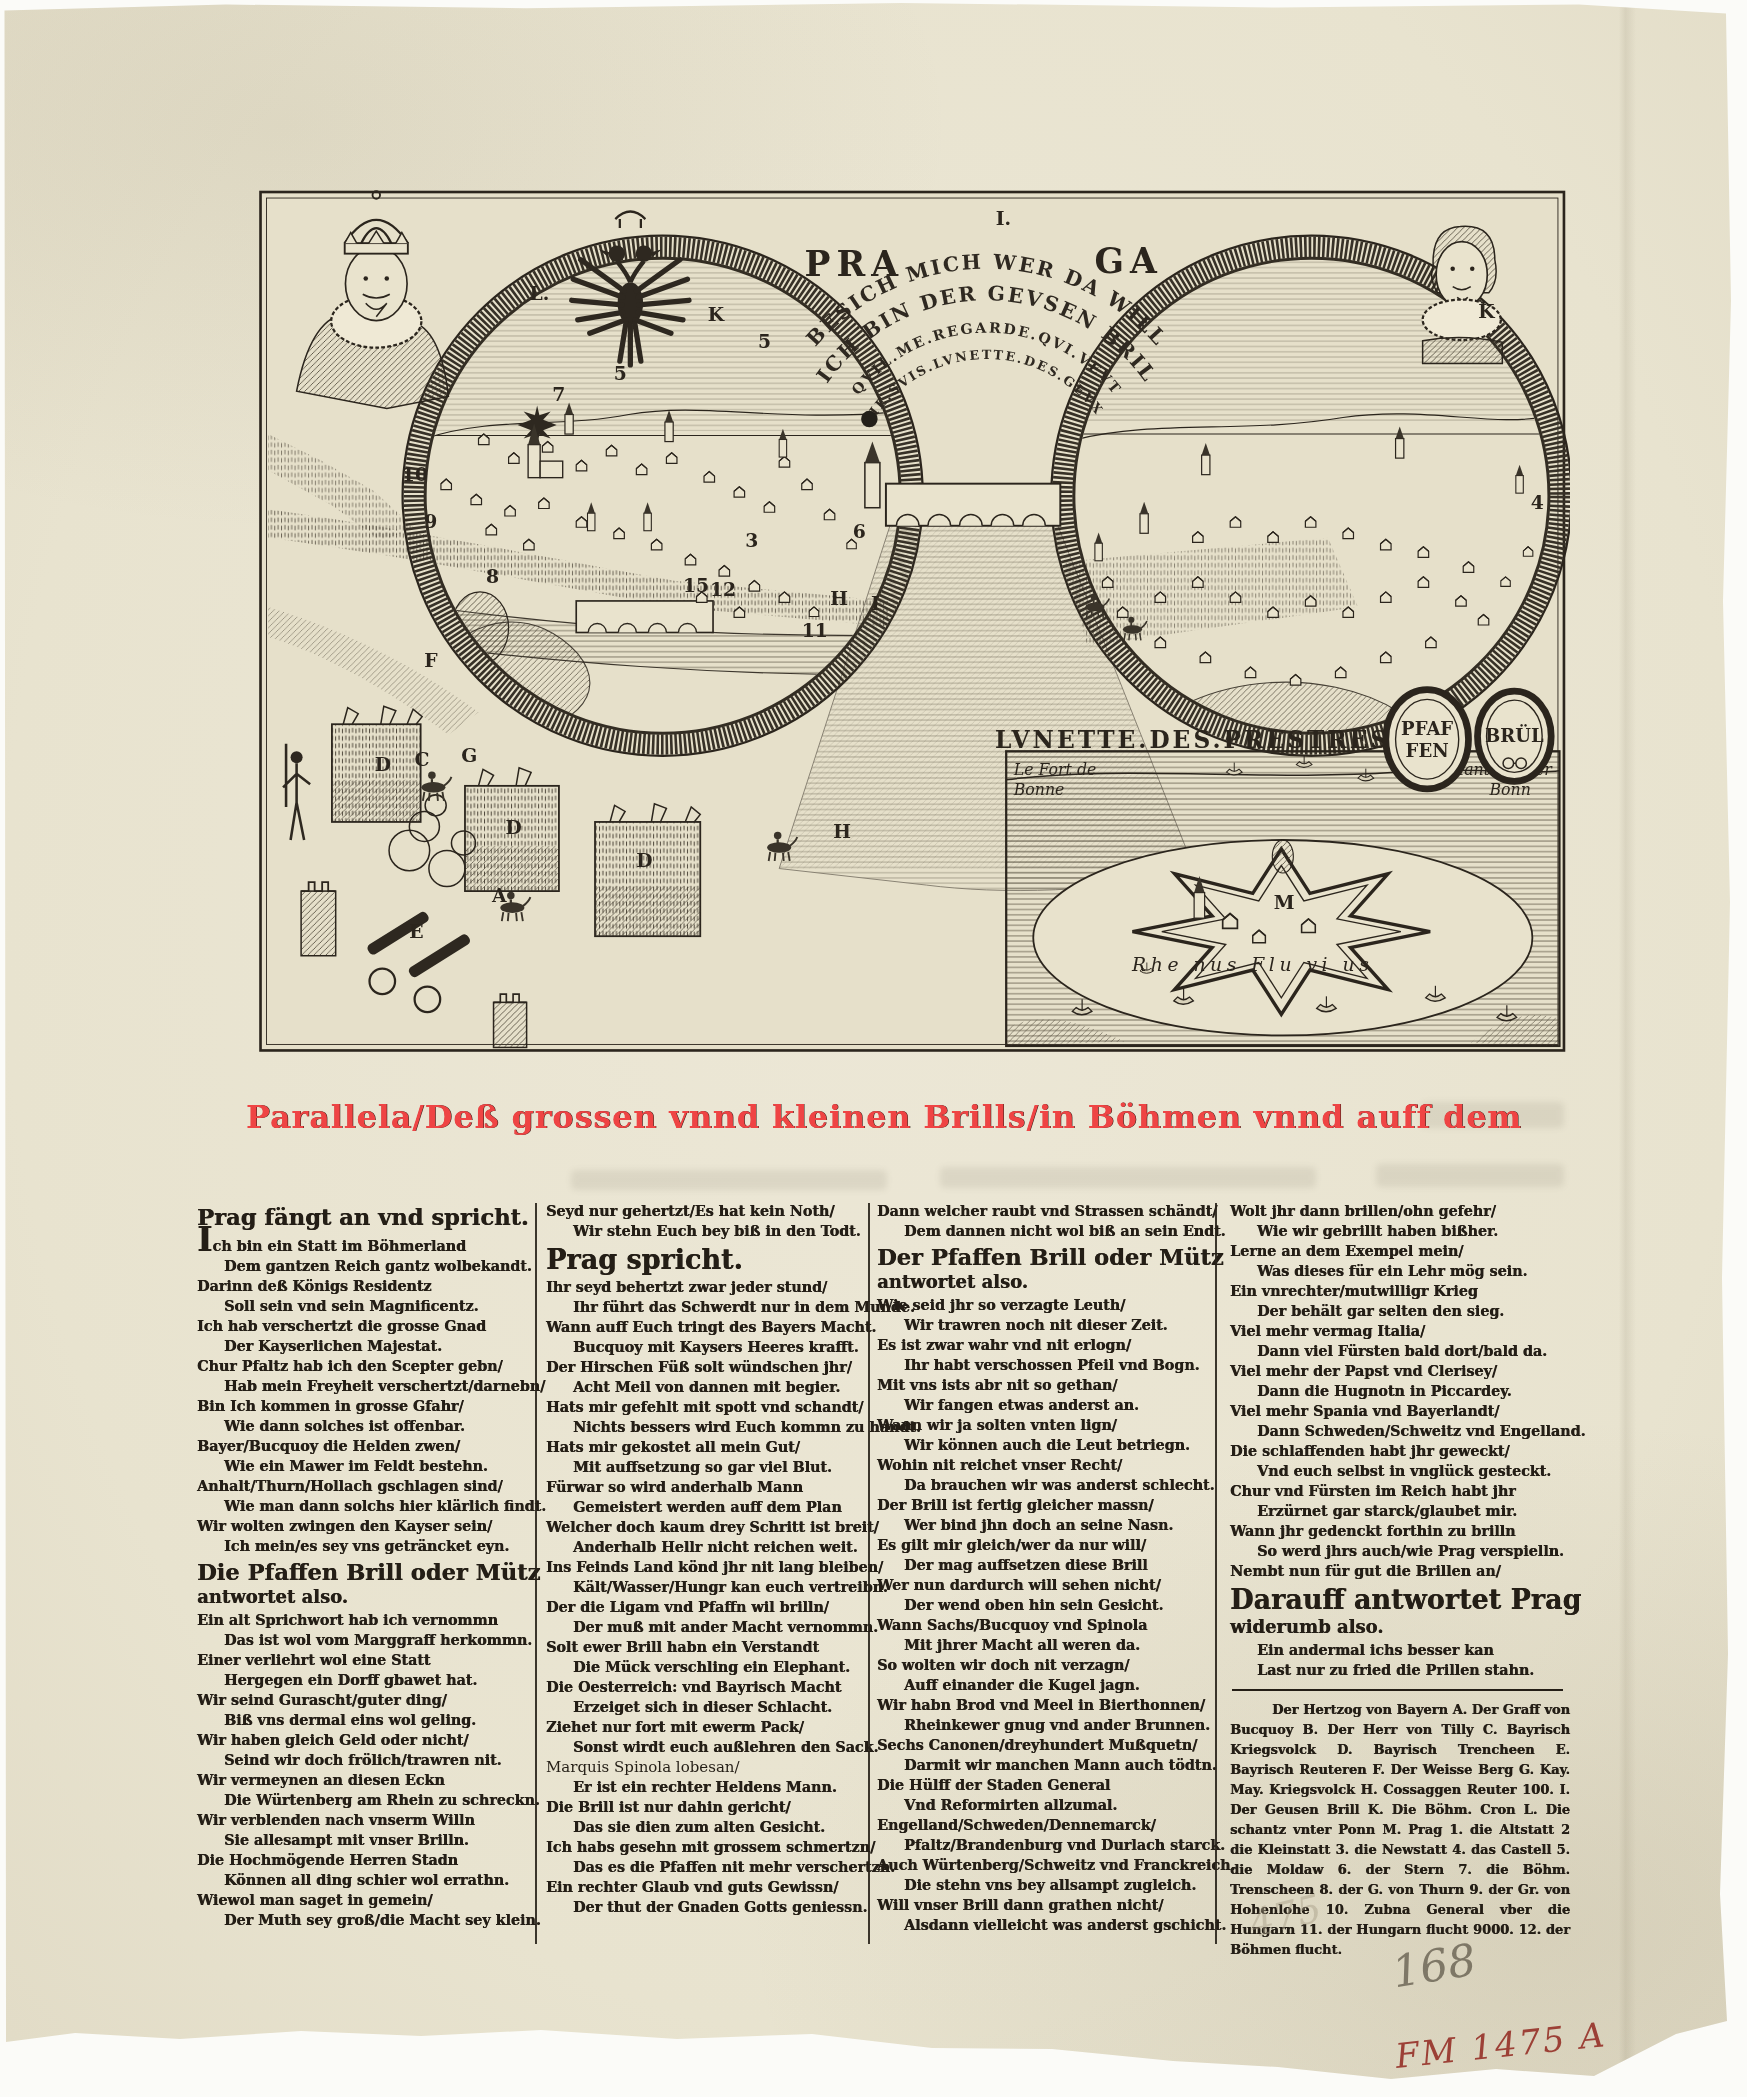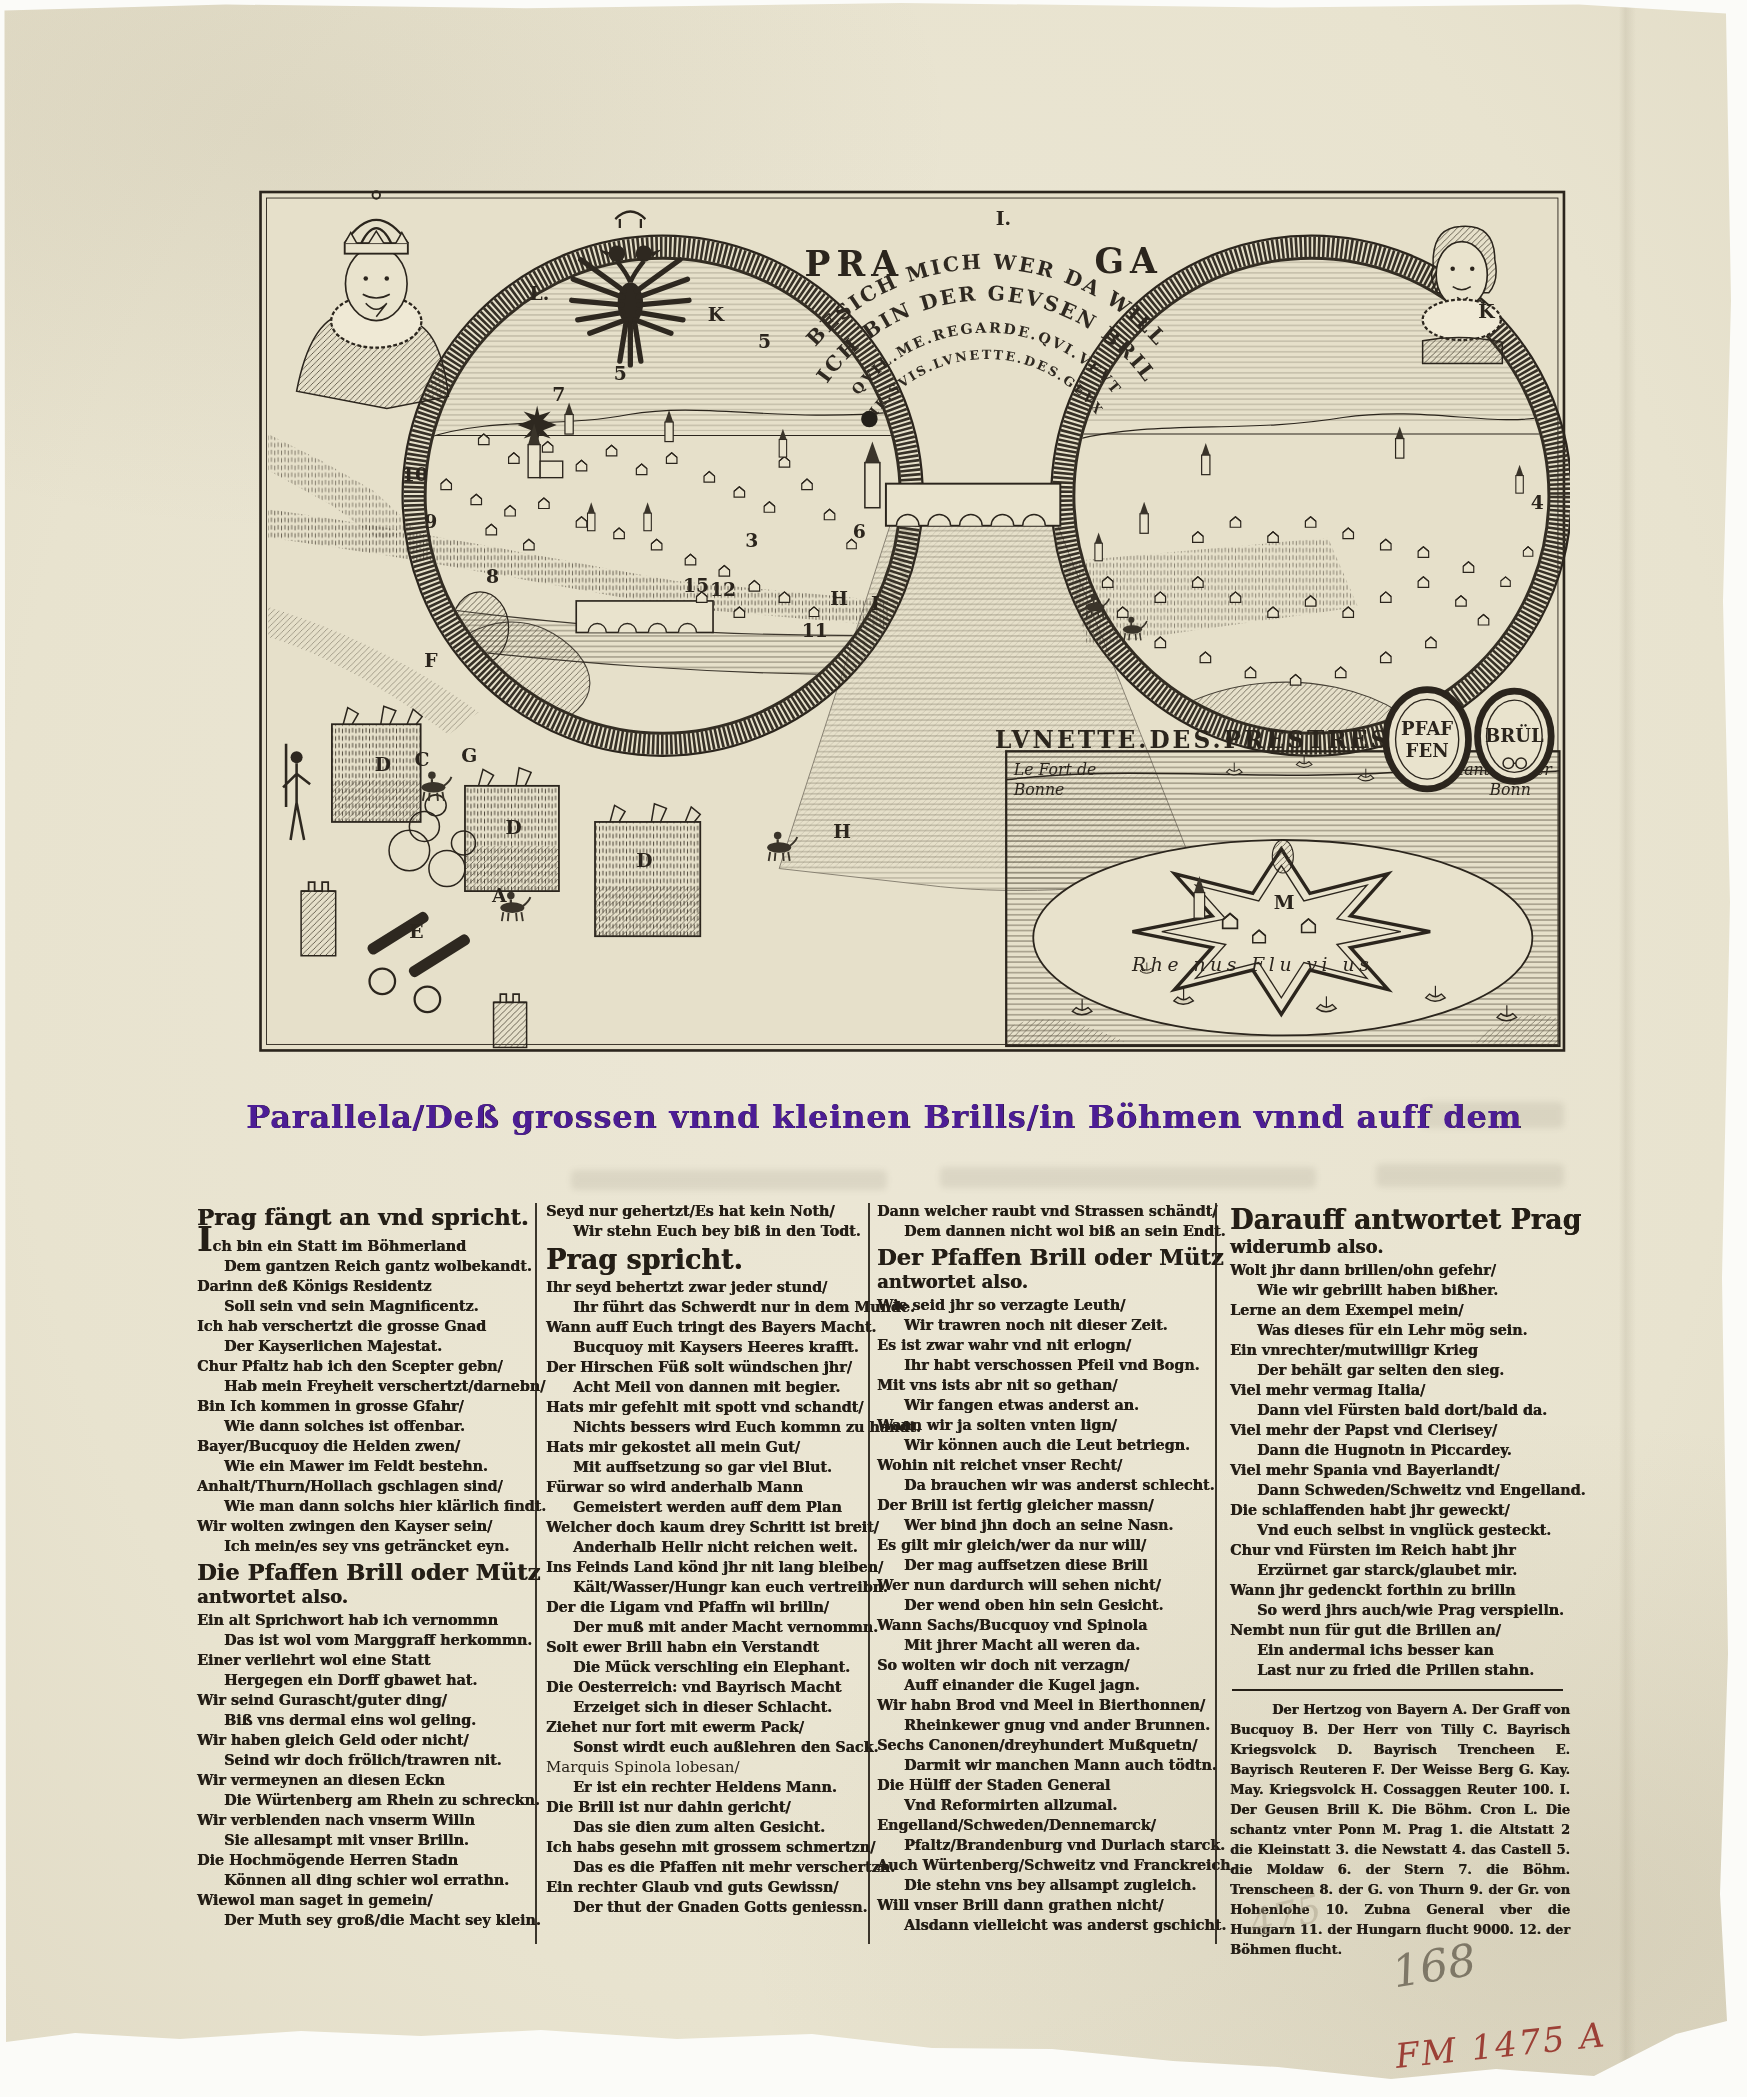--- a/index.html
+++ b/index.html
@@ -20,21 +20,21 @@
   }
   
   #plate-wrap{position:absolute;left:253px;top:186px;width:1317px;height:871px;}
   svg text{font-family:"DejaVu Serif",serif;fill:#2b251d;}
   .mk{font-size:25px;font-weight:700;}
   .big-label{font-size:46px;font-weight:700;letter-spacing:8px;}
   .arct{font-weight:700;letter-spacing:3px;fill:#2f2921;}
   .cap{font-weight:700;}
   .scriptlbl{font-style:italic;font-size:21px;}
   
-  .title-line{position:absolute;left:197px;width:1374px;text-align:center;color:#4c1d95;
+  .title-line{position:absolute;left:197px;width:1374px;text-align:center;color:#ef4444;
     font-weight:700;text-shadow:0.5px 0 #201a13;}
   #title1{top:1098px;font-size:32px;letter-spacing:0.8px;}
   #title2{top:1141px;font-size:23px;}
   .col{position:absolute;top:1201px;width:340px;color:#241e16;font-size:14.3px;
        line-height:20px;font-weight:700;text-shadow:0.4px 0 #241e16;}
   .col .ln{white-space:nowrap;}
   .col .ind{padding-left:27px;}
   .blk.header{text-align:left;margin:1.5px 0 1.5px 0;}
   .blk.header .ln:first-child{font-size:22.6px;line-height:28px;}
   .blk.header .ln + .ln{font-size:18px;line-height:22.6px;}
@@ -542,24 +542,20 @@
         <div class="ln ind">Vnd Reformirten allzumal.</div>
         <div class="ln">Engelland/Schweden/Dennemarck/</div>
         <div class="ln ind">Pfaltz/Brandenburg vnd Durlach starck.</div>
         <div class="ln">Auch Würtenberg/Schweitz vnd Franckreich.</div>
         <div class="ln ind">Die stehn vns bey allsampt zugleich.</div>
         <div class="ln">Will vnser Brill dann grathen nicht/</div>
         <div class="ln ind">Alsdann vielleicht was anderst gschicht.</div>
       </div>
     </div>
   <div class="col" style="left:1230px;">
-      <div class="blk header big">
-        <div class="ln">Darauff antwortet Prag</div>
-        <div class="ln">widerumb also.</div>
-      </div>
       <div class="blk verse">
         <div class="ln">Wolt jhr dann brillen/ohn gefehr/</div>
         <div class="ln ind">Wie wir gebrillt haben bißher.</div>
         <div class="ln">Lerne an dem Exempel mein/</div>
         <div class="ln ind">Was dieses für ein Lehr mög sein.</div>
         <div class="ln">Ein vnrechter/mutwilligr Krieg</div>
         <div class="ln ind">Der behält gar selten den sieg.</div>
         <div class="ln">Viel mehr vermag Italia/</div>
         <div class="ln ind">Dann viel Fürsten bald dort/bald da.</div>
         <div class="ln">Viel mehr der Papst vnd Clerisey/</div>
@@ -567,20 +563,24 @@
         <div class="ln">Viel mehr Spania vnd Bayerlandt/</div>
         <div class="ln ind">Dann Schweden/Schweitz vnd Engelland.</div>
         <div class="ln">Die schlaffenden habt jhr geweckt/</div>
         <div class="ln ind">Vnd euch selbst in vnglück gesteckt.</div>
         <div class="ln">Chur vnd Fürsten im Reich habt jhr</div>
         <div class="ln ind">Erzürnet gar starck/glaubet mir.</div>
         <div class="ln">Wann jhr gedenckt forthin zu brilln</div>
         <div class="ln ind">So werd jhrs auch/wie Prag verspielln.</div>
         <div class="ln">Nembt nun für gut die Brillen an/</div>
       </div>
+      <div class="blk header big">
+        <div class="ln">Darauff antwortet Prag</div>
+        <div class="ln">widerumb also.</div>
+      </div>
       <div class="blk verse">
         <div class="ln ind">Ein andermal ichs besser kan</div>
         <div class="ln ind">Last nur zu fried die Prillen stahn.</div>
       </div>
       <div class="blk rule"></div>
       <div class="blk para">Der Hertzog von Bayern A. Der Graff von Bucquoy B. Der Herr von Tilly C. Bayrisch Kriegsvolck D. Bayrisch Trencheen E. Bayrisch Reuteren F. Der Weisse Berg G. Kay. May. Kriegsvolck H. Cossaggen Reuter 100. I. Der Geusen Brill K. Die Böhm. Cron L. Die schantz vnter Ponn M. Prag 1. die Altstatt 2 die Kleinstatt 3. die Newstatt 4. das Castell 5. die Moldaw 6. der Stern 7. die Böhm. Trenscheen 8. der G. von Thurn 9. der Gr. von Hohenlohe 10. Zubna General vber die Hungarn 11. der Hungarn flucht 9000. 12. der Böhmen flucht.</div>
     </div>
 
   <div class="colrule" style="left:535px;"></div>
   <div class="colrule" style="left:868px;"></div>

